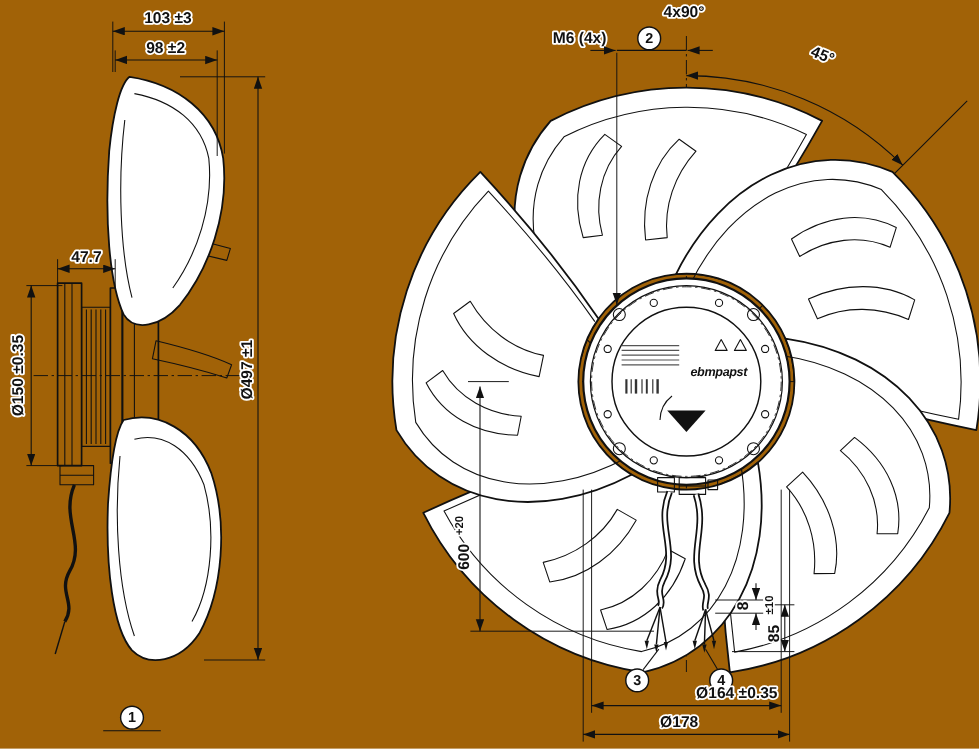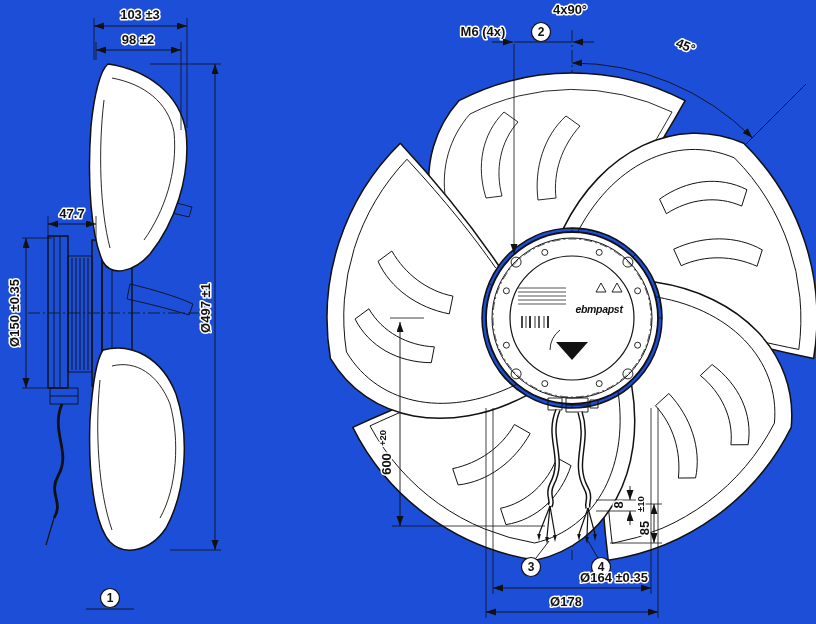--- a/index.html
+++ b/index.html
@@ -1,16 +1,16 @@
 <!DOCTYPE html>
 <html><head>
 <meta charset="utf-8">
 <style>
   html,body{margin:0;padding:0;background:#fff;}
-  .stage{width:816px;height:624px;position:relative;background:#1d4ed8;font-family:"Liberation Sans",sans-serif;}
+  .stage{width:816px;height:624px;position:relative;background:#a16207;font-family:"Liberation Sans",sans-serif;}
   svg{display:block;}
   .ln{stroke:#111;fill:none;stroke-width:1.4;stroke-linejoin:round;stroke-linecap:round;}
   .ln2{stroke:#111;fill:none;stroke-width:.9;stroke-linejoin:round;}
   .fillw{fill:#fff;stroke:#111;stroke-width:1.5;stroke-linejoin:round;}
   .dim{stroke:#111;fill:none;stroke-width:.9;}
   .ext{stroke:#111;fill:none;stroke-width:.8;}
   .cl{stroke:#111;fill:none;stroke-width:.8;stroke-dasharray:12 3 2 3;}
   .bolt{stroke:#111;fill:none;stroke-width:.7;stroke-dasharray:8 3 2 3;}
   text{fill:#111;font-family:"Liberation Sans",sans-serif;font-size:13px;font-weight:600;
        paint-order:stroke;stroke:#fff;stroke-width:3px;stroke-linejoin:round;}

